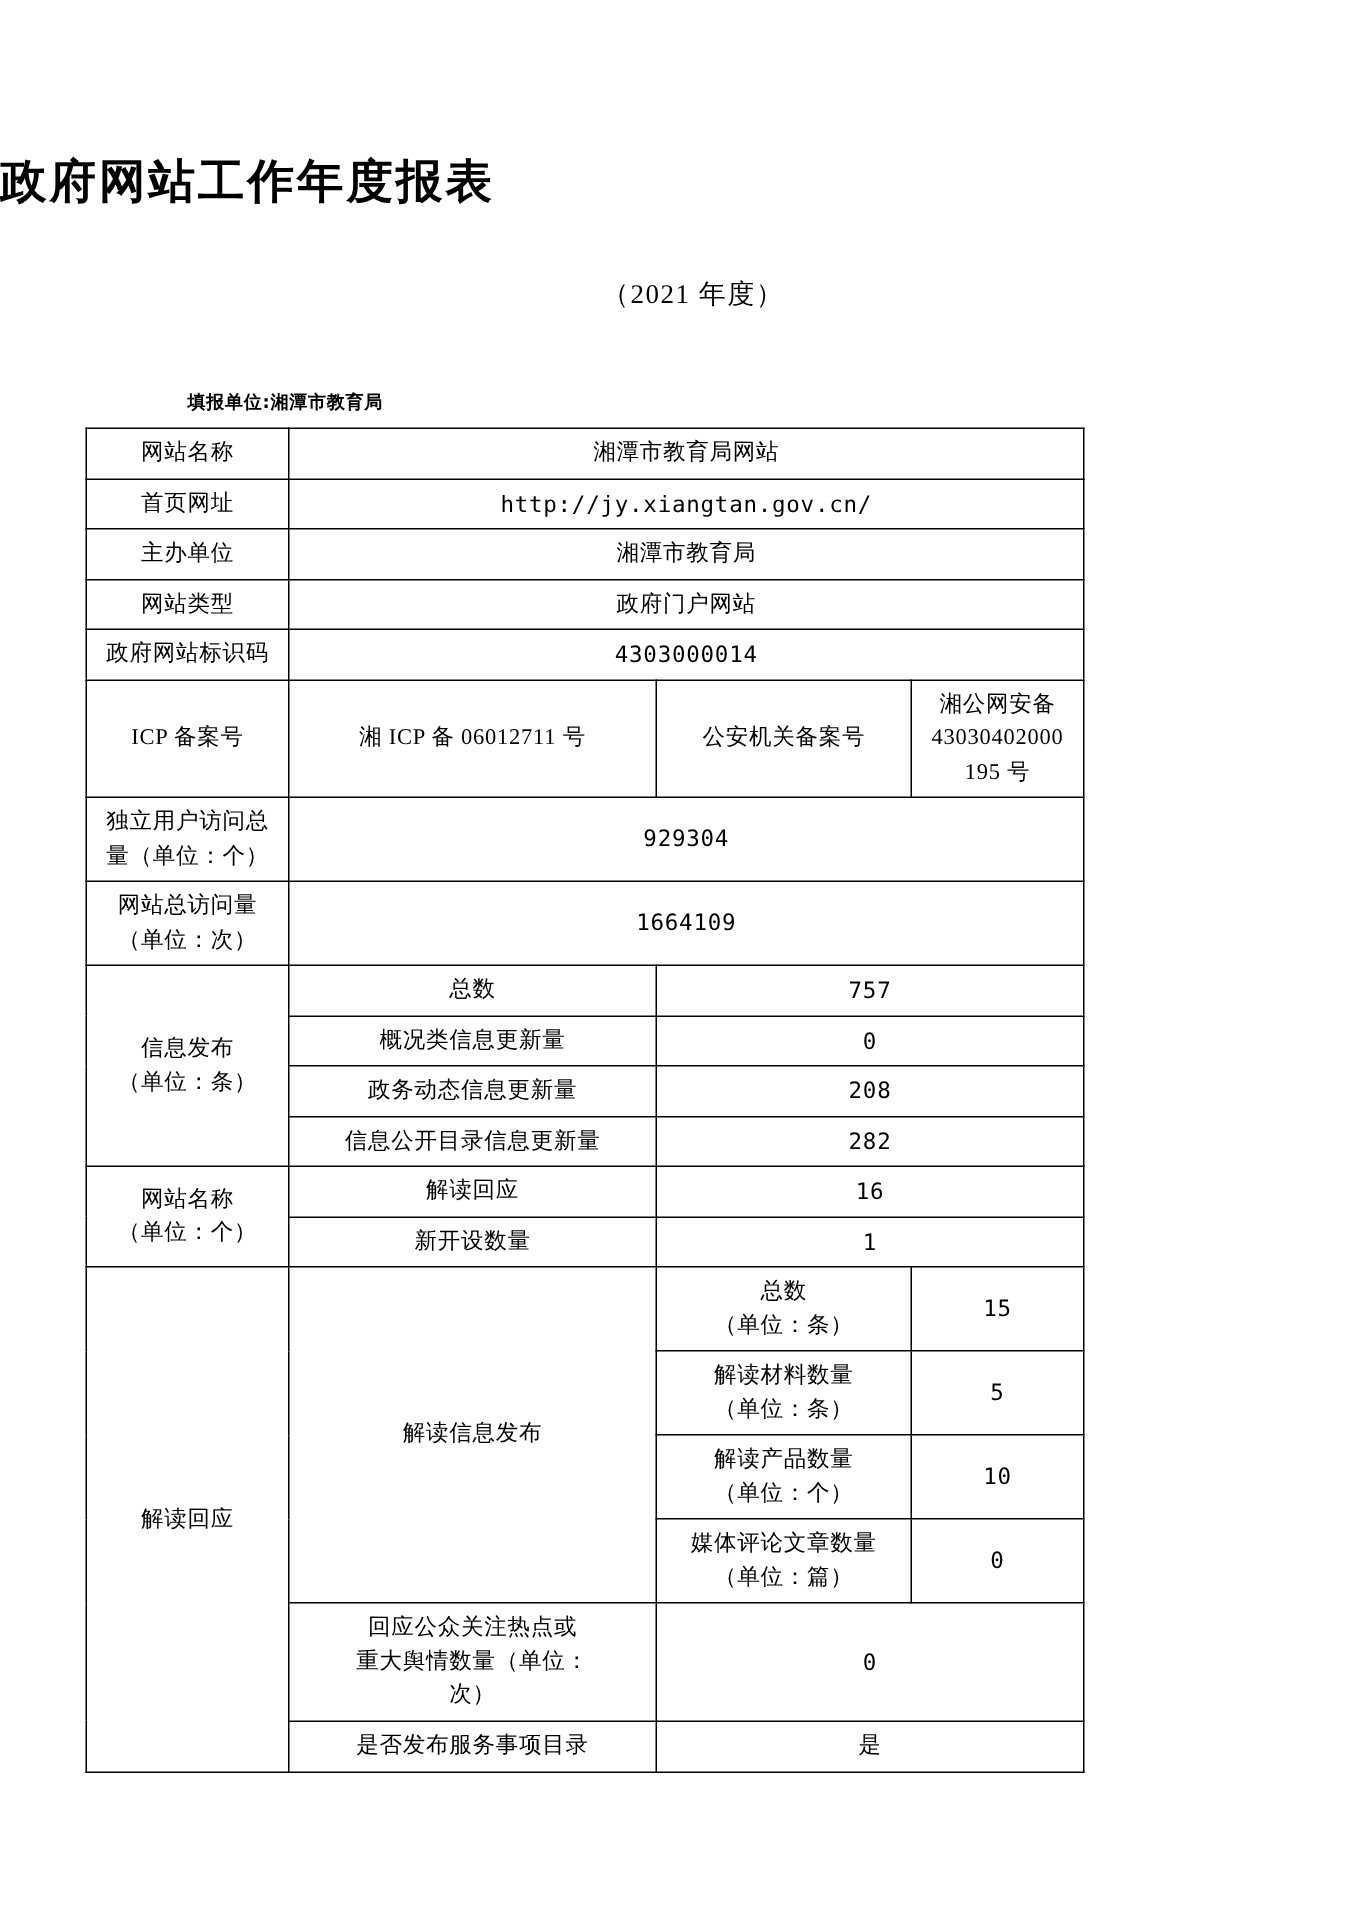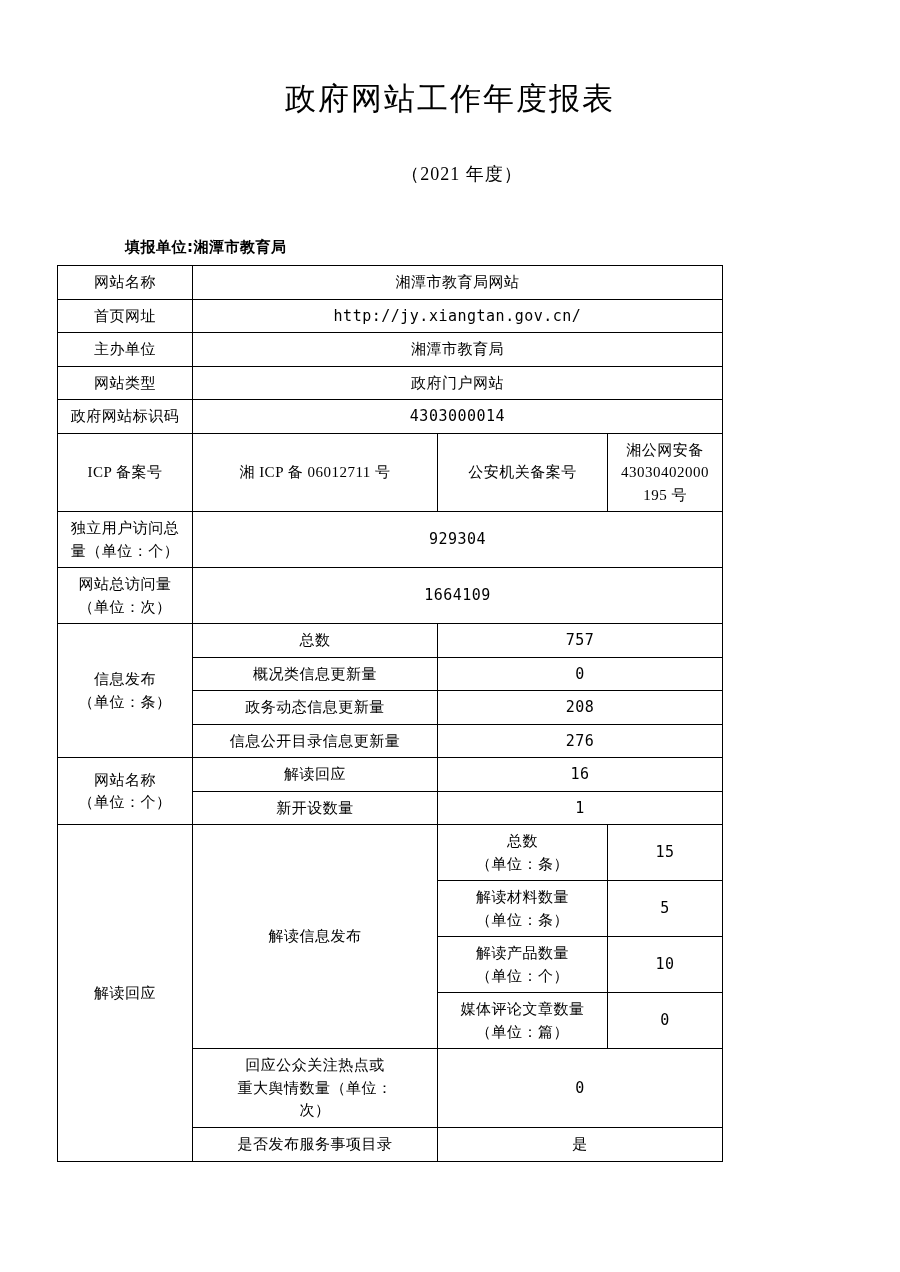--- a/index.html
+++ b/index.html
@@ -16,39 +16,39 @@
     overflow: hidden;
   }
   .page {
     width: 900px;
     height: 1272px;
     box-sizing: border-box;
     padding: 0;
     position: relative;
   }
   .doc-title {
-    text-align: center;
+    text-align: left;
     font-family: "DejaVu Sans", sans-serif;
-    font-weight: normal;
+    font-weight: bold;
     font-size: 31px;
     letter-spacing: 2px;
-    margin-top: 78px;
+    margin-top: 100px;
   }
   .doc-subtitle {
     text-align: center;
     font-size: 18px;
     margin-top: 42px;
     font-family: "Liberation Serif", serif;
     letter-spacing: 1px;
     padding-left: 24px;
   }
   .filler-line {
     margin-top: 52px;
     margin-left: 125px;
-    font-size: 15px;
+    font-size: 12px;
     font-family: "DejaVu Sans", sans-serif;
     font-weight: bold;
     letter-spacing: 0.5px;
   }
   table.report {
     border-collapse: collapse;
     margin-left: 57px;
     margin-top: 8px;
     width: 665px;
     table-layout: fixed;
@@ -149,21 +149,21 @@
       <tr class="r-h">
         <td colspan="2">概况类信息更新量</td>
         <td colspan="2" class="num">0</td>
       </tr>
       <tr class="r-h">
         <td colspan="2">政务动态信息更新量</td>
         <td colspan="2" class="num">208</td>
       </tr>
       <tr class="r-h">
         <td colspan="2">信息公开目录信息更新量</td>
-        <td colspan="2" class="num">276</td>
+        <td colspan="2" class="num">282</td>
       </tr>
 
       <tr class="r-h">
         <td rowspan="2">
           <span class="cell-stack">网站名称</span>
           <span class="cell-stack">（单位：个）</span>
         </td>
         <td colspan="2">解读回应</td>
         <td colspan="2" class="num">16</td>
       </tr>

